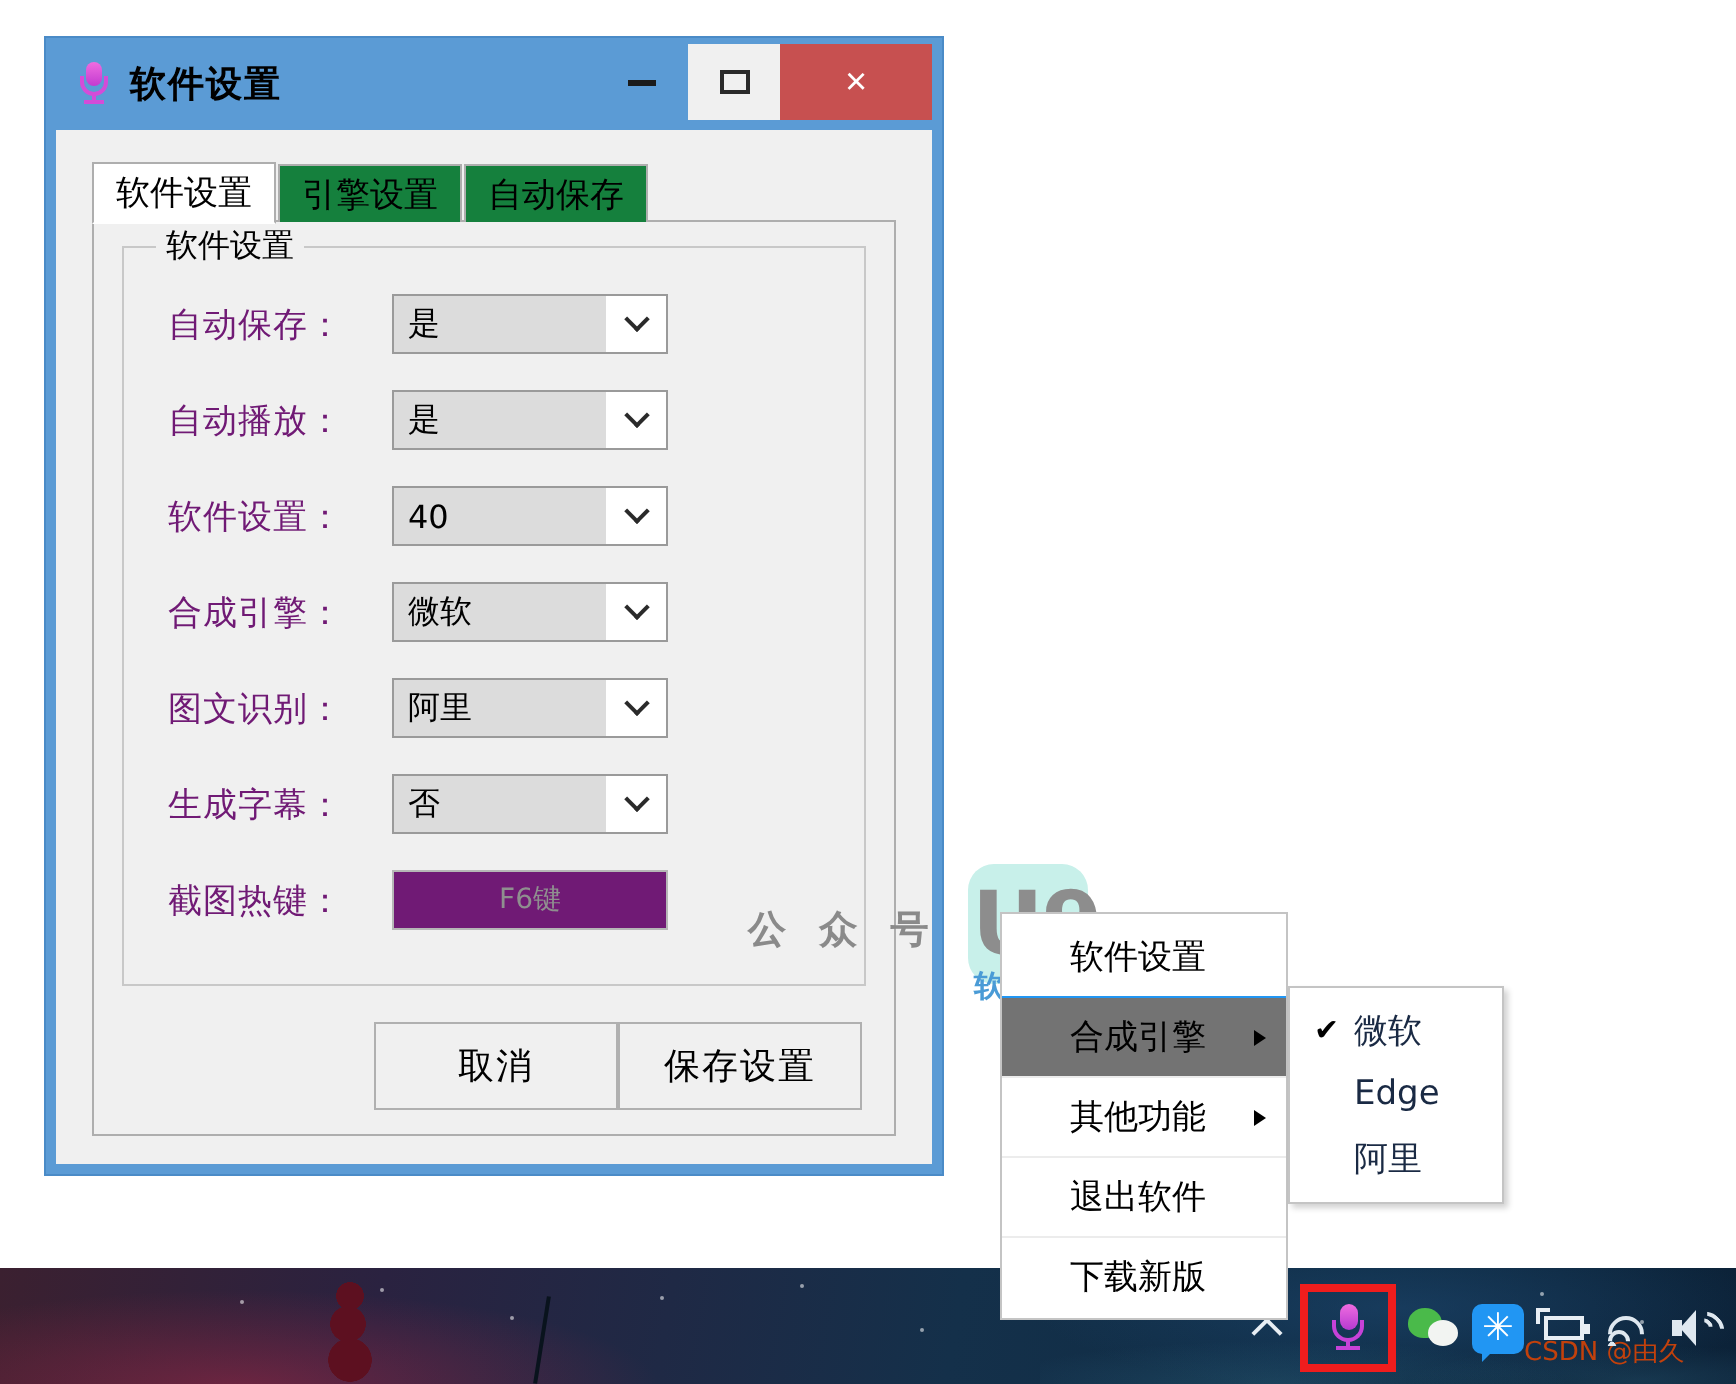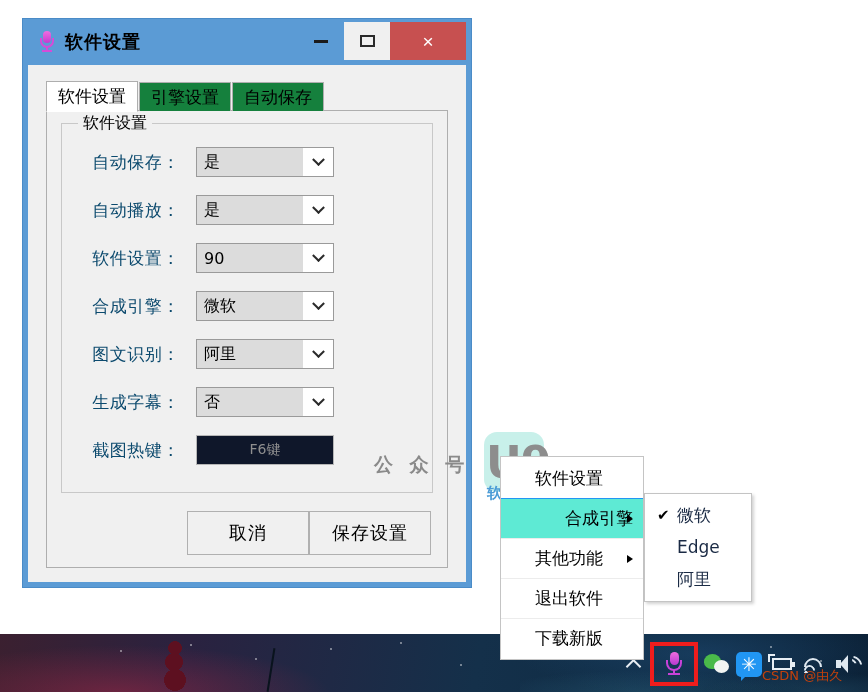--- a/index.html
+++ b/index.html
@@ -219,23 +219,23 @@
 
   .form-row {
     display: flex;
     align-items: center;
     height: 32px;
     margin-bottom: 16px;
     padding-left: 22px;
   }
   .form-label {
     width: 112px;
-    text-align: center;
+    text-align: left;
     font-size: 17px;
-    color: #0c4a6e;
+    color: #701a75;
     padding-right: 8px;
     flex: 0 0 auto;
     letter-spacing: 0.5px;
   }
   .combo {
     width: 138px;
     height: 30px;
     border: 1px solid #9a9a9a;
     background: #ffffff;
     display: flex;
@@ -264,21 +264,21 @@
   .combo-arrow .chev {
     width: 9px; height: 9px;
     border-right: 2.3px solid #2a2a2a;
     border-bottom: 2.3px solid #2a2a2a;
     transform: rotate(45deg) translate(-2px,-2px);
   }
   #hotkey-field {
     width: 138px;
     height: 30px;
     border: 1px solid #b6b6b6;
-    background: #0f172a;
+    background: #701a75;
     display: flex;
     align-items: center;
     justify-content: center;
     font-size: 14px;
     color: #8f8f8f;
     cursor: pointer;
   }
 
   
   #dialog-footer {
@@ -365,24 +365,23 @@
     align-items: center;
     padding: 0 10px 0 34px;
     font-size: 17px;
     color: #000;
     cursor: pointer;
     position: relative;
     border-top: 1px solid #ececec;
   }
   .menu-item:first-child { border-top: none; }
   .menu-item.selected {
-    background: #5eead4;
+    background: #737373;
     color: #000;
     border-top-color: #2196f3;
-    justify-content: flex-end;
   }
   .menu-item .submenu-arrow {
     position: absolute;
     right: 10px;
     width: 0; height: 0;
     border-left: 6px solid #000;
     border-top: 4.5px solid transparent;
     border-bottom: 4.5px solid transparent;
   }
 
@@ -671,21 +670,21 @@
               <div class="combo-value">是</div>
               <div class="combo-arrow">
                   <span class="chev"></span>
                 </div>
             </div>
           </div>
 
           <div class="form-row">
             <div class="form-label">软件设置：</div>
             <div class="combo">
-              <div class="combo-value">90</div>
+              <div class="combo-value">40</div>
               <div class="combo-arrow">
                   <span class="chev"></span>
                 </div>
             </div>
           </div>
 
           <div class="form-row">
             <div class="form-label">合成引擎：</div>
             <div class="combo">
               <div class="combo-value">微软</div>

